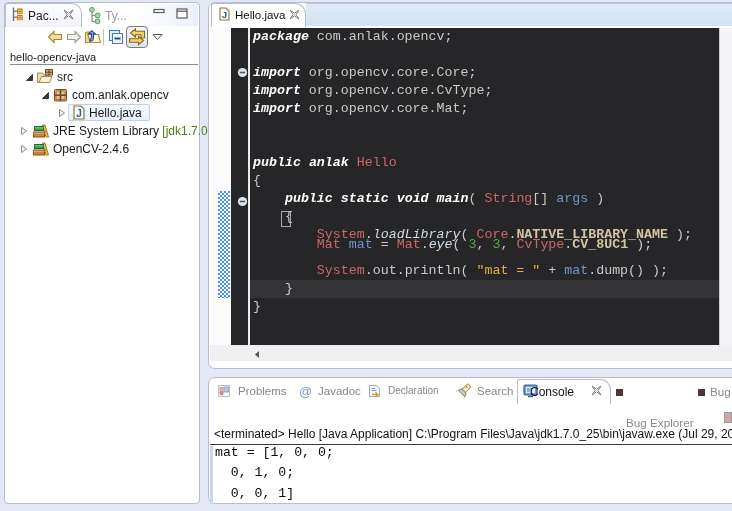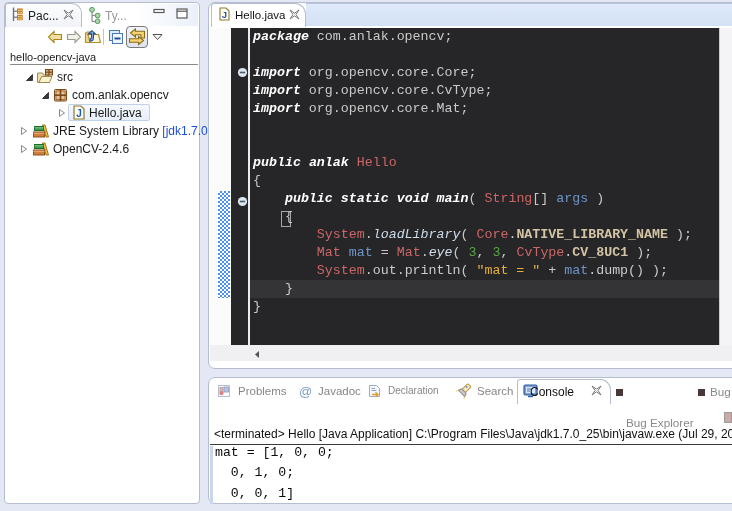--- a/index.html
+++ b/index.html
@@ -129,21 +129,21 @@
   <path d="M1.5 1.5 L6.5 5 L1.5 8.5 Z" fill="#fcfcfc" stroke="#8a8a8a" stroke-width="1"></path>
 </svg>
 <svg class="abs" style="left:32px; top:123px;" width="18" height="16" viewBox="0 0 18 16">
   <path d="M10.5 2 L13 2 L16.5 14 L14 14 Z" fill="#eebe4c" stroke="#a07818" stroke-width="1"></path>
   <path d="M13.2 8 L11.2 14" stroke="#a07818" stroke-width="1" fill="none"></path>
   <rect x="2.5" y="3.5" width="9" height="4" fill="#3f9d50" stroke="#1e6b2e"></rect>
   <line x1="2.5" y1="4.8" x2="11.5" y2="4.8" stroke="#7cc488" stroke-width="1"></line>
   <rect x="1.5" y="9" width="11" height="5" fill="#cd7f3f" stroke="#91531a"></rect>
   <line x1="1.5" y1="10.3" x2="12.5" y2="10.3" stroke="#e8b080" stroke-width="1"></line>
 </svg>
-<div class="abs" style="left:53px; top:124px; font-size:12px; color:#1a1a1a; white-space:nowrap;">JRE System Library <span style="color:#1d4ed8;margin-top:16px;">[jdk1.7.0</span></div>
+<div class="abs" style="left:53px; top:124px; font-size:12px; color:#1a1a1a; white-space:nowrap;">JRE System Library <span style="color:#4d7c0f;margin-top:16px;">[jdk1.7.0</span></div>
 
 <svg class="abs" style="left:20px; top:144px;" width="8" height="10" viewBox="0 0 8 10">
   <path d="M1.5 1.5 L6.5 5 L1.5 8.5 Z" fill="#fcfcfc" stroke="#8a8a8a" stroke-width="1"></path>
 </svg>
 <svg class="abs" style="left:32px; top:141px;" width="18" height="16" viewBox="0 0 18 16">
   <path d="M10.5 2 L13 2 L16.5 14 L14 14 Z" fill="#eebe4c" stroke="#a07818" stroke-width="1"></path>
   <path d="M13.2 8 L11.2 14" stroke="#a07818" stroke-width="1" fill="none"></path>
   <rect x="2.5" y="3.5" width="9" height="4" fill="#3f9d50" stroke="#1e6b2e"></rect>
   <line x1="2.5" y1="4.8" x2="11.5" y2="4.8" stroke="#7cc488" stroke-width="1"></line>
   <rect x="1.5" y="9" width="11" height="5" fill="#cd7f3f" stroke="#91531a"></rect>
@@ -186,21 +186,21 @@
 
 <div class="codeline" style="top:28px;"><span class="kw">package</span> com.anlak.opencv;</div>
 <div class="codeline" style="top:64px;"><span class="kw">import</span> org.opencv.core.Core;</div>
 <div class="codeline" style="top:82px;"><span class="kw">import</span> org.opencv.core.CvType;</div>
 <div class="codeline" style="top:100px;"><span class="kw">import</span> org.opencv.core.Mat;</div>
 <div class="codeline" style="top:154px;"><span class="kw">public</span> <span class="kw">anlak</span> <span class="ty">Hello</span></div>
 <div class="codeline" style="top:172px;">{</div>
 <div class="codeline" style="top:190px;">    <span class="kw">public</span> <span class="kw">static</span> <span class="kw">void</span> <span class="kw">main</span>( <span class="ty">String</span>[] <span class="va">args</span> )</div>
 <div class="codeline" style="top:208px;">    {</div>
 <div class="codeline" style="top:226px;">        <span class="ty">System</span>.<span class="im">loadLibrary</span>( <span class="ty">Core</span>.<span class="co">NATIVE_LIBRARY_NAME</span> );</div>
-<div class="codeline" style="top:244px;">        <span class="ty">Mat</span> <span class="va">mat</span> = <span class="ty">Mat</span>.<span class="im">eye</span>( <span class="nu">3</span>, <span class="nu">3</span>, <span class="ty">CvType</span>.<span class="co">CV_8UC1</span> );</div>
+<div class="codeline" style="top:236px;">        <span class="ty">Mat</span> <span class="va">mat</span> = <span class="ty">Mat</span>.<span class="im">eye</span>( <span class="nu">3</span>, <span class="nu">3</span>, <span class="ty">CvType</span>.<span class="co">CV_8UC1</span> );</div>
 <div class="codeline" style="top:262px;">        <span class="ty">System</span>.out.println( <span class="st">"mat = "</span> + <span class="va">mat</span>.dump() );</div>
 <div class="codeline" style="top:280px;">    }</div>
 <div class="codeline" style="top:298px;">}</div>
 
 <div class="abs" style="left:210px; top:345px; width:522px; height:15.5px; background:#f0f0f2;"></div>
 <svg class="abs" style="left:253px; top:350px;" width="8" height="9" viewBox="0 0 8 9">
   <path d="M6 1 L2 4.5 L6 8 Z" fill="#555"></path>
 </svg>
 
 <div class="abs panel" style="left:208px; top:377px; width:530px; height:127px; border-radius:7px 0 0 7px;"></div>

